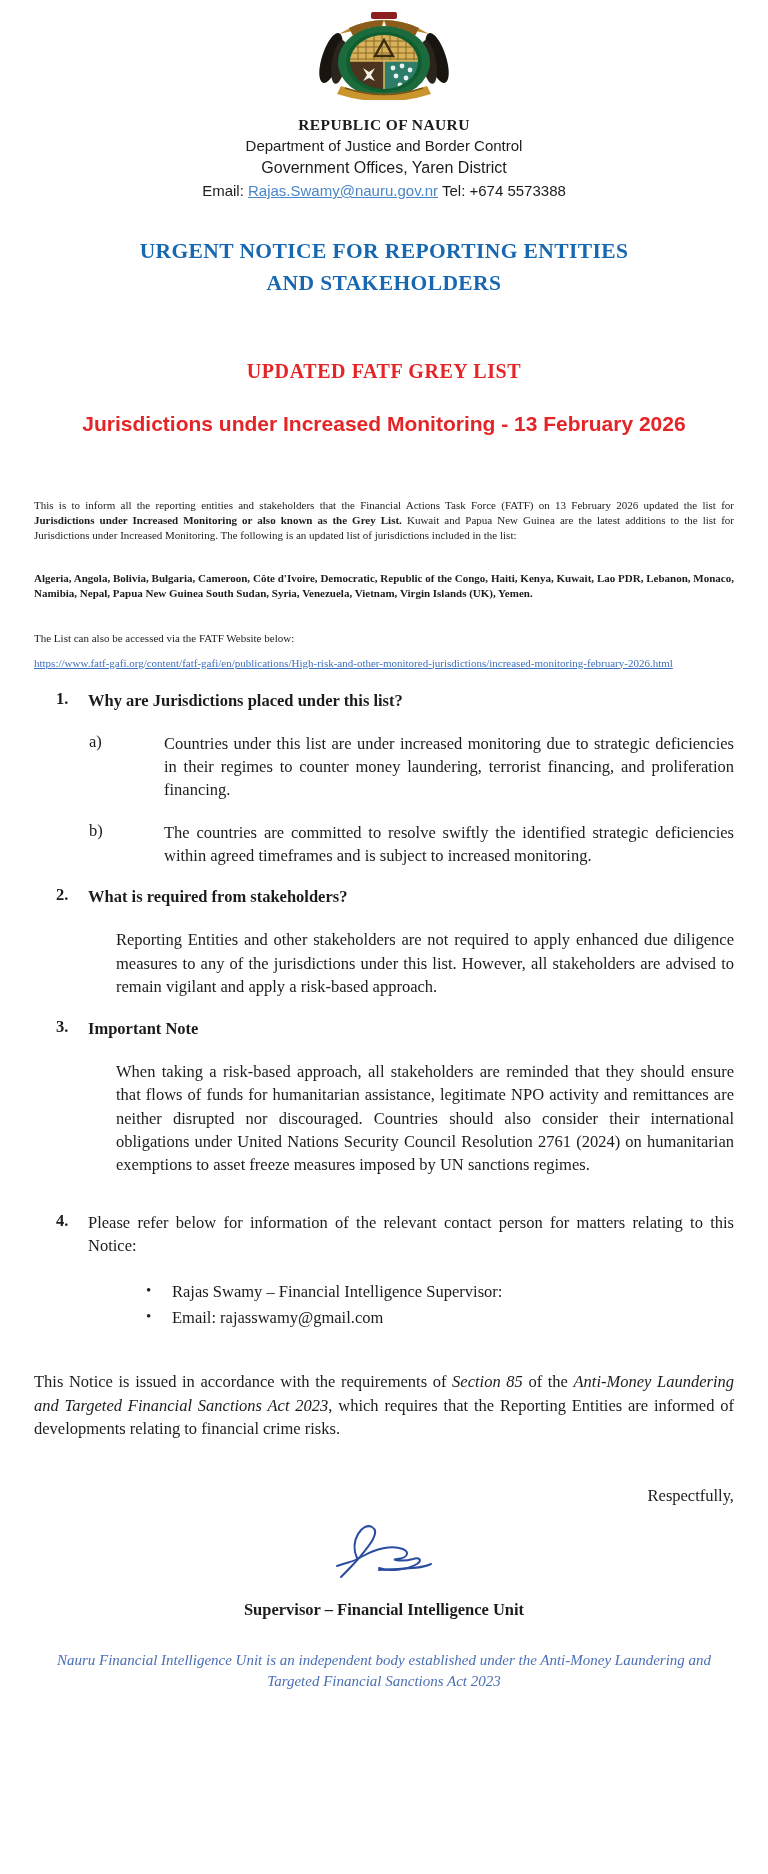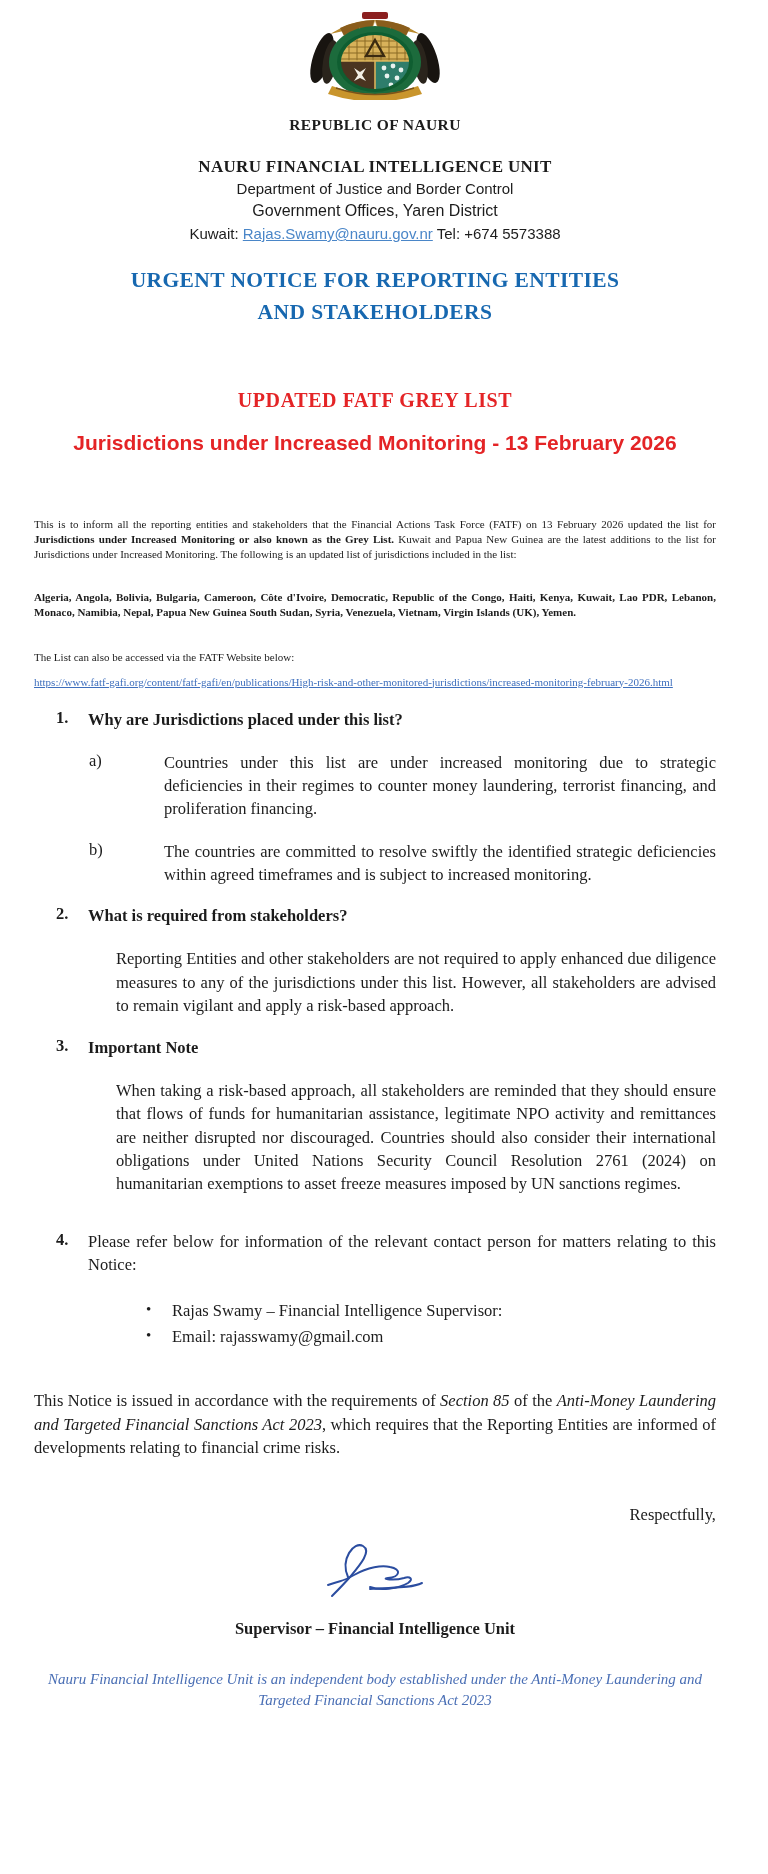--- a/index.html
+++ b/index.html
@@ -5,59 +5,59 @@
   * { margin: 0; padding: 0; box-sizing: border-box; }
   html, body { background: #ffffff; }
   body {
     width: 768px;
     min-height: 1874px;
     margin: 0 auto;
     font-family: "Liberation Serif", serif;
     color: #1c1c1c;
     overflow-x: hidden;
   }
-  .page { width: 768px; min-height: 1874px; padding: 8px 52px 30px 34px; background: #fff; }
+  .page { width: 768px; min-height: 1874px; padding: 8px 34px 30px 34px; background: #fff; }
 
   
   .doc-header { text-align: center; }
   .emblem { width: 210px; height: 90px; margin: 2px auto 0 auto; }
   .country {
     margin-top: 16px;
     font-weight: bold; font-size: 15.5px; letter-spacing: 0.4px;
     font-family: "Liberation Serif", serif;
   }
   .unit {
     margin-top: 23px;
     font-weight: bold; font-size: 17px; letter-spacing: 0.3px;
   }
   .dept { margin-top: 3px; font-family: "Liberation Sans", sans-serif; font-size: 15px; }
   .addr { margin-top: 5px; font-family: "Liberation Sans", sans-serif; font-size: 16px; }
   .contact { margin-top: 5px; font-family: "Liberation Sans", sans-serif; font-size: 15px; }
   .email-link { color: #4a86c8; text-decoration: underline; cursor: pointer; }
 
   
   .urgent {
-    margin-top: 22px;
+    margin-top: 36px;
     text-align: center;
     color: #1768b0;
     font-size: 21.5px; font-weight: bold;
     letter-spacing: 0.4px;
     line-height: 1.5;
     font-family: "Liberation Serif", serif;
   }
   .updated {
     margin-top: 60px;
     text-align: center;
     color: #e42426;
     font-size: 20px; font-weight: bold;
     letter-spacing: 0.6px;
     font-family: "Liberation Serif", serif;
   }
   .subtitle {
-    margin-top: 19px;
+    margin-top: 29px;
     text-align: center;
     color: #e42426;
     font-size: 21px; font-weight: bold;
     font-family: "Liberation Sans", sans-serif;
   }
 
   
   .body-p {
     font-size: 11px;
     line-height: 1.38;
@@ -157,25 +157,24 @@
               <circle cx="121" cy="75" r="2.4"></circle>
           </g>
           <path d="M105 51 v29 M71 51 h68" stroke="#d8b25a" stroke-width="1.6" fill="none"></path>
         </g>
 
         <path d="M62 76 Q105 92 148 76 L152 84 Q105 99 58 84 Z" fill="#c9952c"></path>
         <path d="M66 78 Q105 91 144 78" stroke="#7a531a" stroke-width="1.4" fill="none"></path>
       </svg>
     </div>
     <div class="country">REPUBLIC OF NAURU</div>
-    <div class="unit">NAURU FINANCIAL INTELLIGENCE UNIT</div>
     <div class="dept">Department of Justice and Border Control</div>
     <div class="addr">Government Offices, Yaren District</div>
     <div class="contact">
-      <span>Kuwait:</span>
+      <span>Email:</span>
       <a class="email-link">Rajas.Swamy@nauru.gov.nr</a>
       <span>Tel: +674 5573388</span>
     </div>
   </header>
 
   <h1 class="urgent">
     <span>URGENT NOTICE FOR REPORTING ENTITIES</span><br>
     <span>AND STAKEHOLDERS</span>
   </h1>
 

